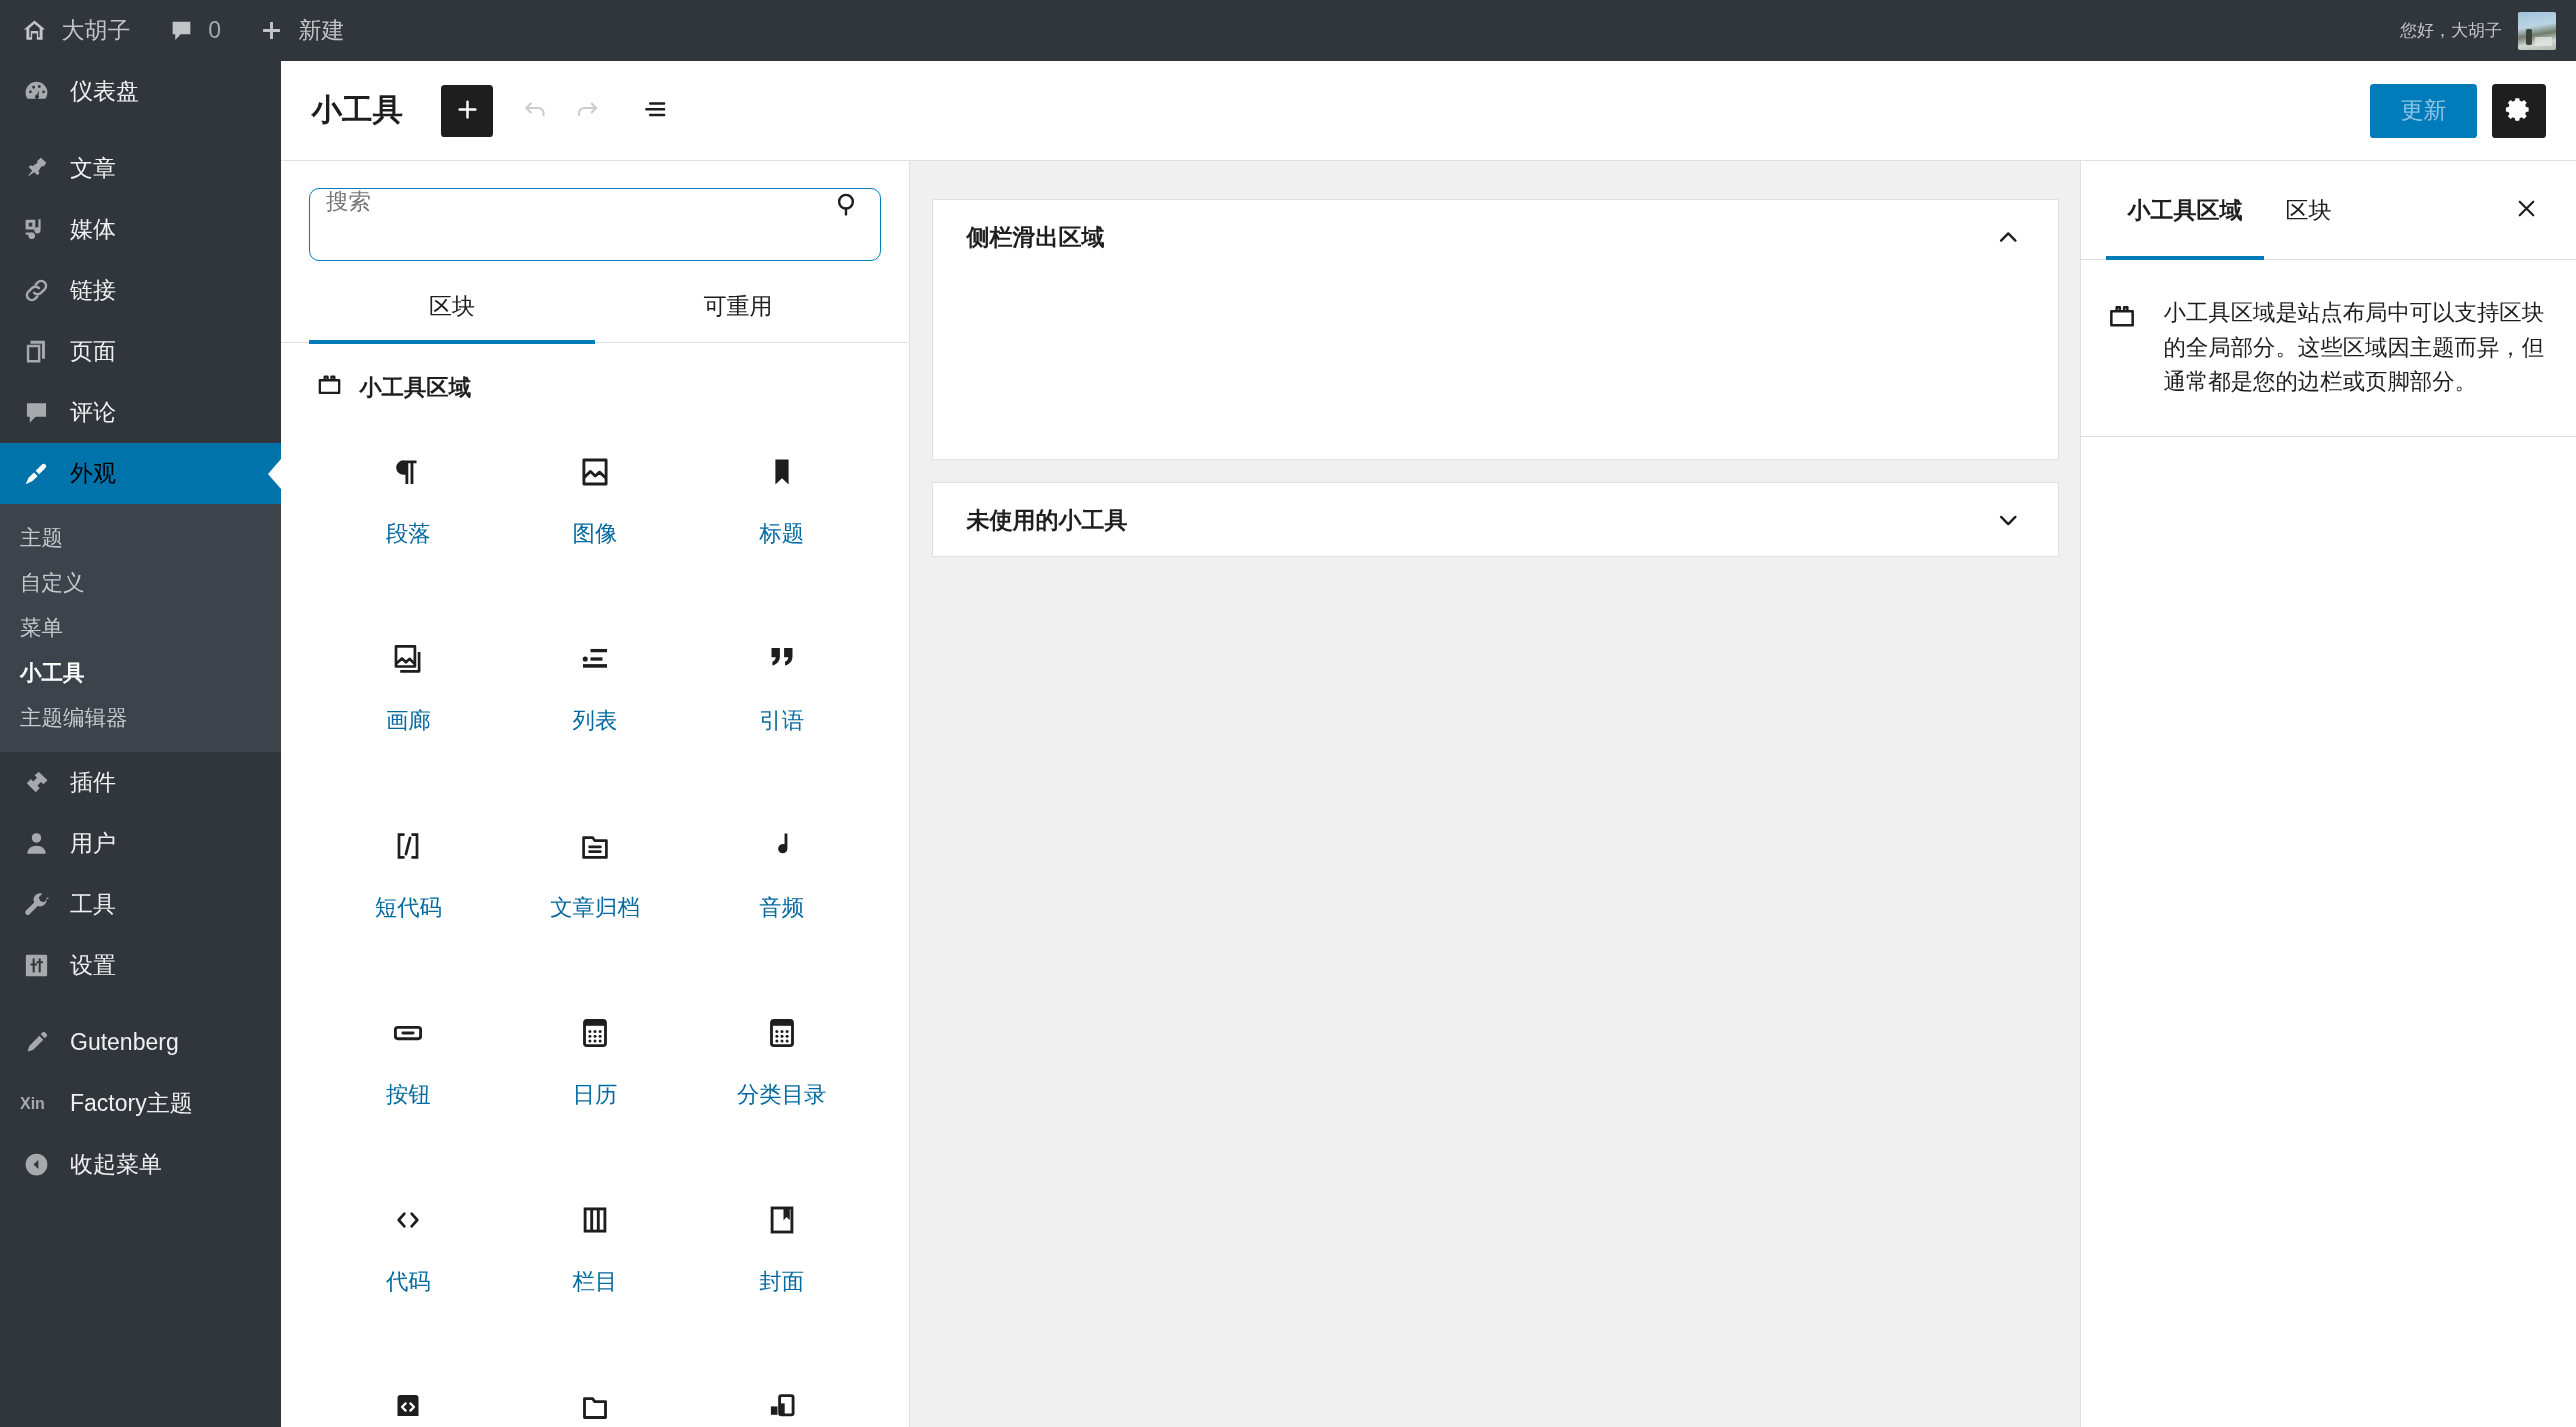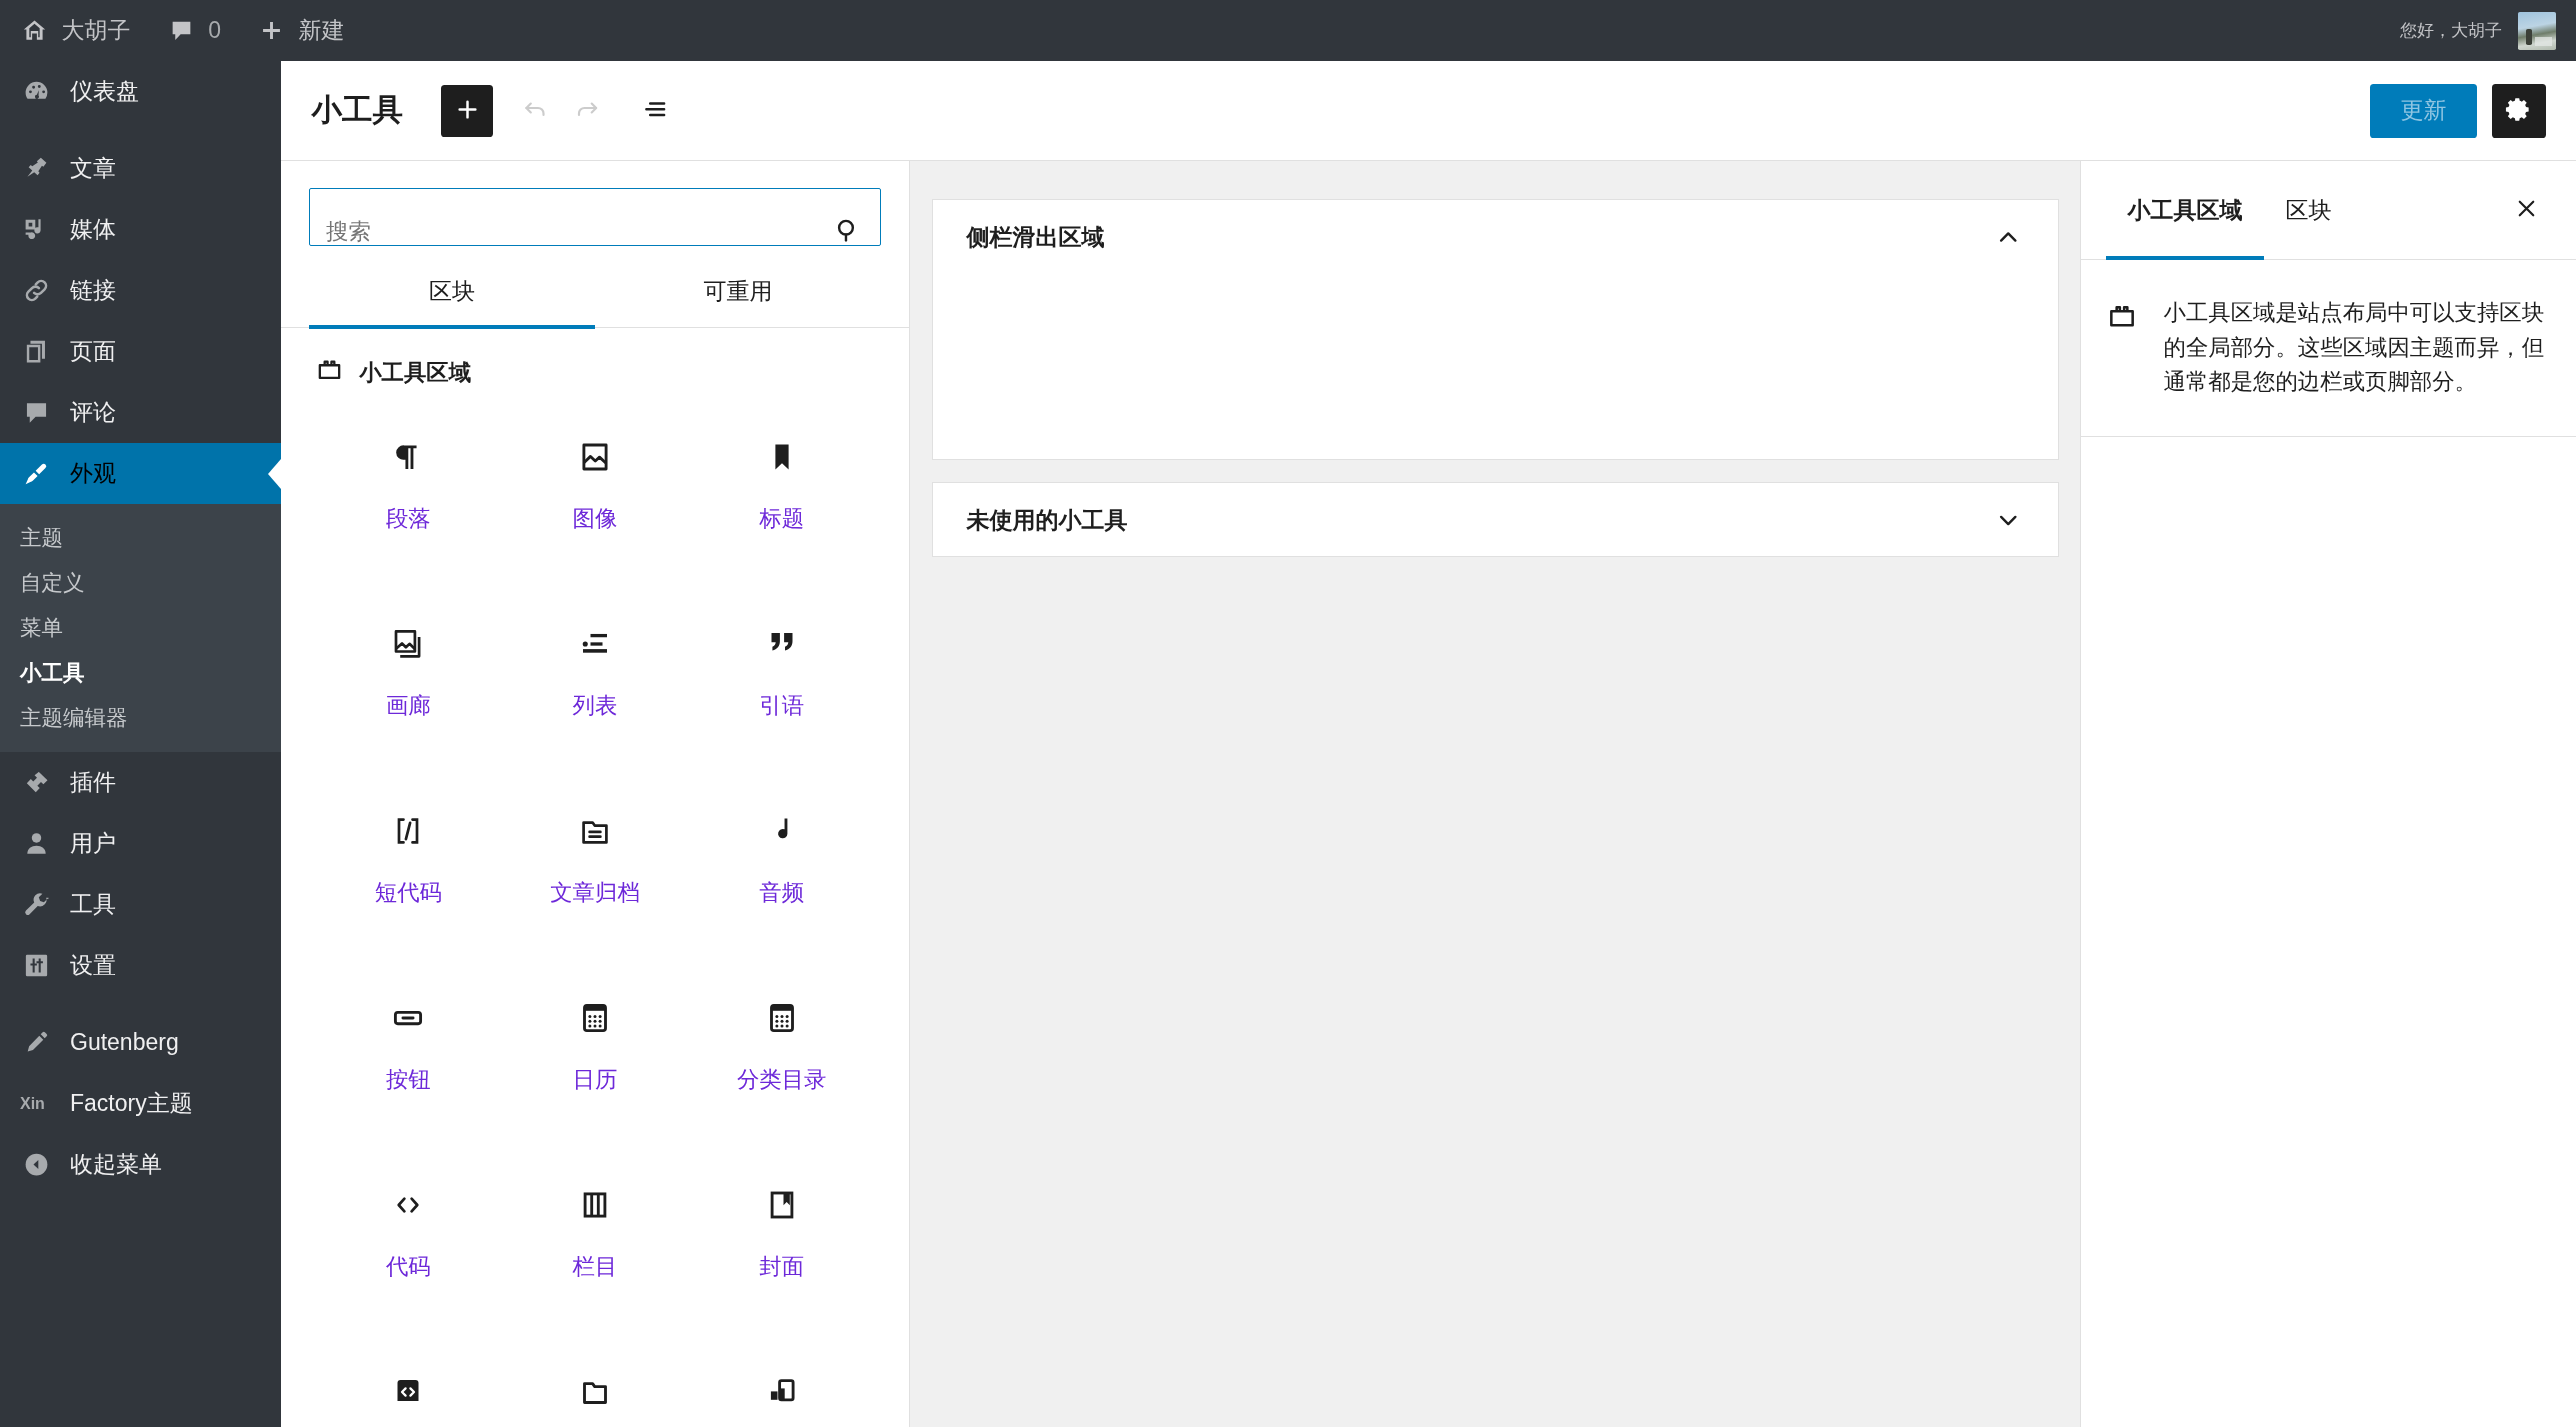--- a/index.html
+++ b/index.html
@@ -118,22 +118,22 @@
     display: flex;
   }
 
   
   .inserter {
     width: 629px; flex: none; background: #fff;
     border-right: 0.9px solid #e0e0e0; position: relative; overflow: hidden;
   }
   .ins-search-wrap { padding: 27px 28px 0 28px; }
   .ins-search {
-    position: relative; height: 58px; border: 1.8px solid #007cba;
-    border-radius: 2px; display: flex; align-items: flex-end;
+    position: relative; height: 73px; border: 1.8px solid #007cba;
+    border-radius: 10px; display: flex; align-items: flex-start;
   }
   .ins-search input {
     flex: 1; border: none; outline: none; background: transparent;
     font-size: 22.4px; font-family: inherit; color: #1e1e1e;
     padding: 0 16px;
   }
   .ins-search input::placeholder { color: #757575; }
   .ins-search .s-icon { padding-right: 18px; display: flex; color: #1e1e1e; }
   .ins-tabs {
     display: flex; margin-top: 25px; border-bottom: 0.9px solid #e0e0e0;
@@ -159,21 +159,21 @@
   .block-item {
     display: flex; flex-direction: column; align-items: center;
     justify-content: flex-start; padding: 25px 0 0 0; height: 187px;
     background: none; border: none; font-family: inherit;
   }
   .block-item .bi-icon {
     height: 50px; display: flex; align-items: center; justify-content: center;
     color: #1e1e1e;
   }
   .block-item .bi-label {
-    margin-top: 21.5px; font-size: 22.4px; color: #6d28d9; text-align: center;
+    margin-top: 21.5px; font-size: 22.4px; color: #0369a1; text-align: center;
     white-space: nowrap;
   }
 
   
   .canvas {
     flex: 1; background: #f0f0f0; position: relative; overflow: hidden;
     border-right: 0.9px solid #e0e0e0;
   }
   .canvas-inner { padding: 38px 21.5px 0 21.5px; }
   .wa-panel {

